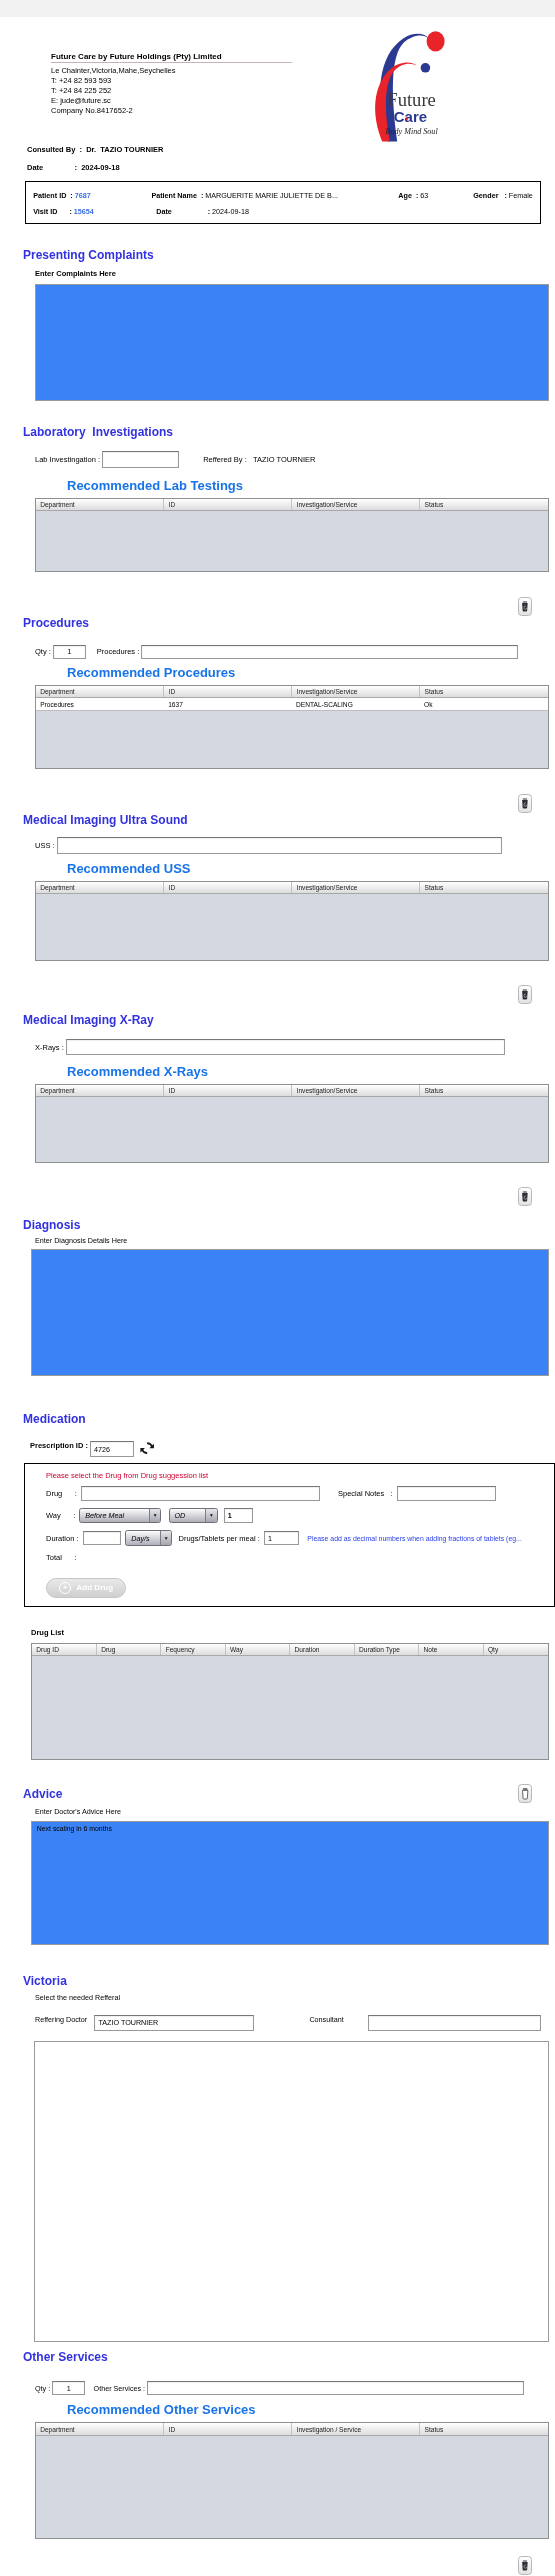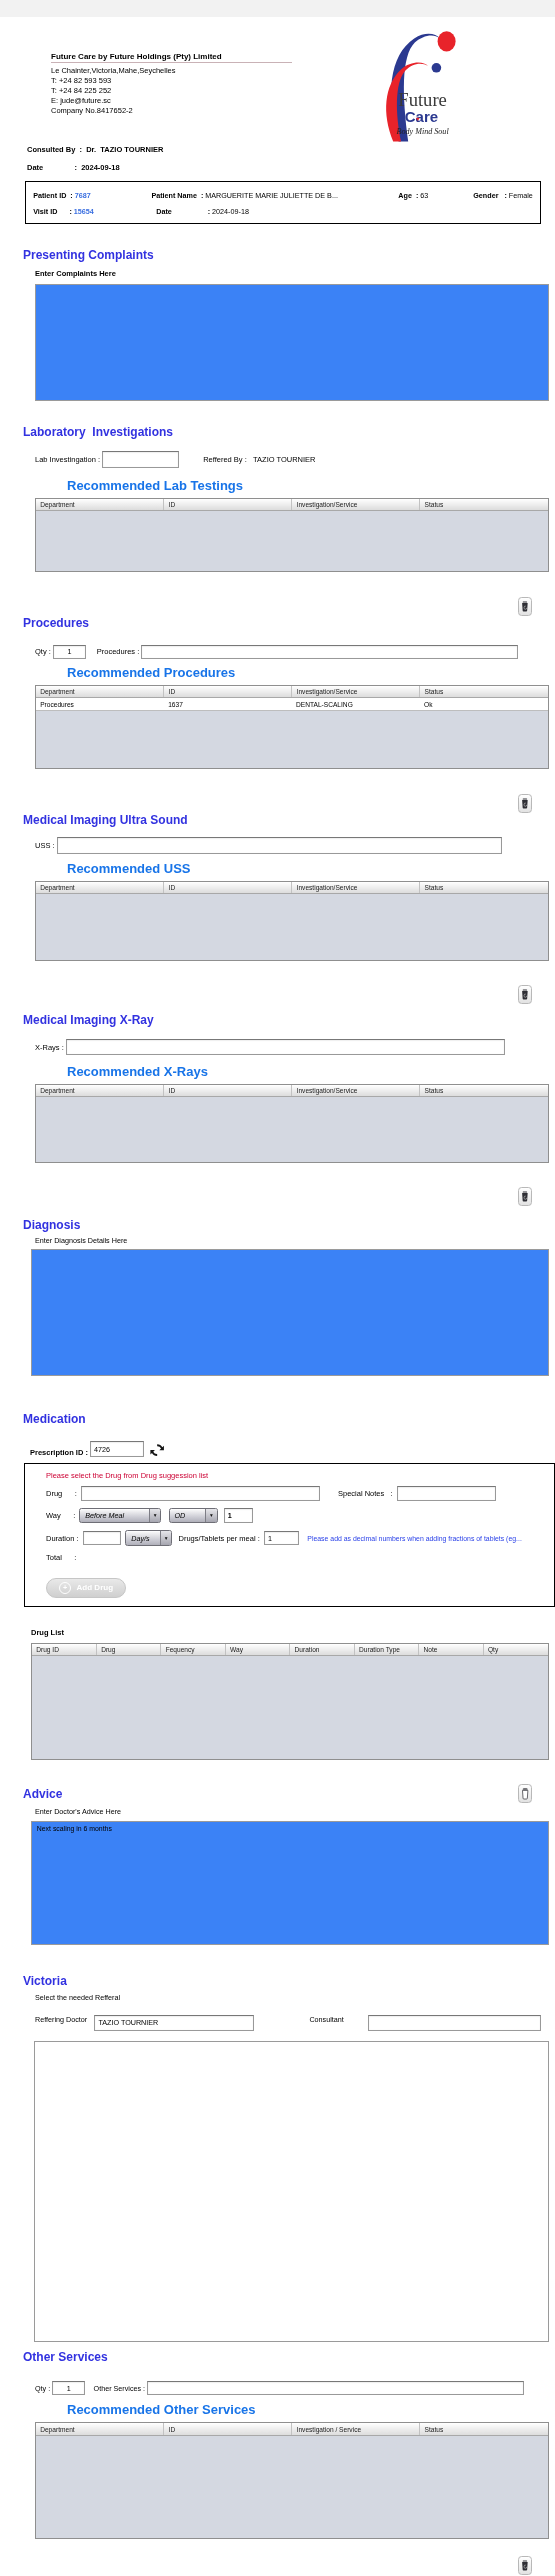--- a/index.html
+++ b/index.html
@@ -3,21 +3,21 @@
 <meta charset="utf-8">
 <style>
   html,body{margin:0;padding:0;background:#fff;}
   body{width:556px;font-family:"Liberation Sans",sans-serif;color:#000;}
   .top-strip{height:16.7px;background:#f2f2f2;}
   
   .company-header{position:relative;height:112px;padding-top:10.8px;}
   .company-info{position:absolute;left:51px;top:35px;}
   .company-name{font-size:8px;font-weight:bold;width:241px;border-bottom:1.2px solid #c9b2b6;padding-bottom:1.8px;margin-bottom:3px;white-space:pre;}
   .company-line{font-size:7.5px;line-height:1.32;}
-  .logo{position:absolute;left:377px;top:7.2px;width:90px;}
+  .logo{position:absolute;left:366px;top:7.2px;width:90px;}
   
   .consult-block{margin:6px 0 0 27px;font-size:7.5px;font-weight:bold;}
   .consult-line{margin-bottom:9px;white-space:pre;}
   
   .patient-box{margin:3.6px 15px 0 25px;border:1.2px solid #000;padding:6px 7.2px 7.2px 7.2px;font-size:7.2px;}
   .p-row{display:flex;align-items:baseline;margin-top:2.4px;white-space:pre;}
   .p-row + .p-row{margin-top:7.2px;}
   .b{font-weight:bold;}
   .id-blue{color:#3a6fe0;font-weight:bold;}
   .cell-1{width:123px;}.cell-2{width:257px;}.cell-3{width:78px;}
@@ -35,21 +35,21 @@
   .grid-wrap{margin:4.8px 7.2px 0 35px;border:0.6px solid #8f8f8f;background:#d4d8e1;}
   table.grid{width:100%;border-collapse:collapse;font-size:6.6px;table-layout:fixed;}
   table.grid th{background:linear-gradient(#ffffff,#dcdcdc);border-right:0.6px solid #c2c2c2;border-bottom:0.6px solid #a8a8a8;font-weight:normal;text-align:left;padding:2.4px 4.2px;color:#1b1b1b;}
   table.grid th:last-child{border-right:none;}
   table.grid td{background:#fff;border-bottom:0.6px solid #bdbdbd;padding:2.4px 4.2px;}
   .grid-fill{width:100%;}
   
   .trash-row{display:flex;justify-content:flex-end;margin-right:24px;}
   .trash-btn{width:14.3px;height:19px;border:0.6px solid #b8b8b8;border-radius:3.6px;background:linear-gradient(#ffffff,#e2e2e2);display:flex;align-items:center;justify-content:center;padding:0;cursor:pointer;}
   
-  .presc-row{display:flex;align-items:flex-end;margin-left:30px;font-size:7.5px;font-weight:bold;}
+  .presc-row{display:flex;align-items:flex-start;margin-left:30px;font-size:7.5px;font-weight:bold;}
   .refresh-btn{border:none;background:transparent;padding:0;margin-left:6px;cursor:pointer;display:flex;align-items:center;}
   .med-box{border:1.2px solid #000;margin:6px 1.2px 0 24px;padding:4.8px 0 8.4px 0;overflow:hidden;}
   .med-warning{color:#cc0033;font-size:7.5px;margin:2.4px 0 6px 21px;}
   .med-row{display:flex;align-items:center;margin:0 0 7.2px 21px;font-size:7.5px;white-space:nowrap;}
   .combo{display:inline-flex;align-items:stretch;height:15.5px;border:0.6px solid #6e6e76;border-radius:2.4px;background:linear-gradient(#fcfcfc,#c6c6cf 70%,#b0b0ba);box-shadow:inset 0 0.6px 0 #fff;cursor:pointer;box-sizing:border-box;font-style:italic;}
   .combo-text{display:flex;align-items:center;padding:0 4.8px;font-size:7.2px;flex:1;}
   .combo-arrow{width:10.8px;display:flex;align-items:center;justify-content:center;border-left:0.6px solid #7d7d85;background:linear-gradient(#e6e6ea,#a6a6b0);font-size:4.8px;color:#101010;border-radius:0 1.8px 1.8px 0;}
   .note-blue{color:#2a41e8;font-size:6.9px;margin-left:8.4px;}
   .add-drug{display:inline-flex;align-items:center;gap:5.4px;height:20.3px;padding:0 12px;border-radius:10.2px;border:0.6px solid #c6c6c6;background:linear-gradient(#e9e9e9,#cfcfcf);color:#fff;font-weight:bold;font-size:8px;margin:8.4px 0 0 21px;cursor:default;font-family:"Liberation Sans",sans-serif;}
   .plus-circle{width:10.2px;height:10.2px;border:1.2px solid #fff;border-radius:50%;display:flex;align-items:center;justify-content:center;font-size:7.2px;font-weight:bold;line-height:1;}
@@ -245,21 +245,21 @@
     </button>
   </div>
 
   <div class="sec-title mt20">Diagnosis</div>
   <div class="sub-label reg mt6">Enter Diagnosis Details Here</div>
   <textarea class="box mt6" style="height: 127px; margin-left: 31px; width: 518px;"></textarea>
 
   <div class="sec-title mt60">Medication</div>
   <div class="presc-row mt26">
     <span class="pre">Prescription ID : </span>
-    <input class="tin" style="width: 54px; height: 16px; font-weight: normal;" value="4726">
+    <input class="tin" style="width: 44px; height: 16px; font-weight: normal;" value="4726">
     <button class="refresh-btn">
       <svg viewBox="0 0 22 22" width="14.3" height="14.3">
         <path d="M11,2 a9,9 0 0 1 8,4.6 l2.4,-2.4 v7 h-7 l2.6,-2.6 a6.3,6.3 0 0 0 -6,-3.6 Z" fill="#141414"></path>
         <path d="M11,20 a9,9 0 0 1 -8,-4.6 l-2.4,2.4 v-7 h7 l-2.6,2.6 a6.3,6.3 0 0 0 6,3.6 Z" fill="#141414"></path>
       </svg>
     </button>
   </div>
   <div class="med-box">
     <div class="med-warning">Please select the Drug from Drug suggession list</div>
     <div class="med-row">

